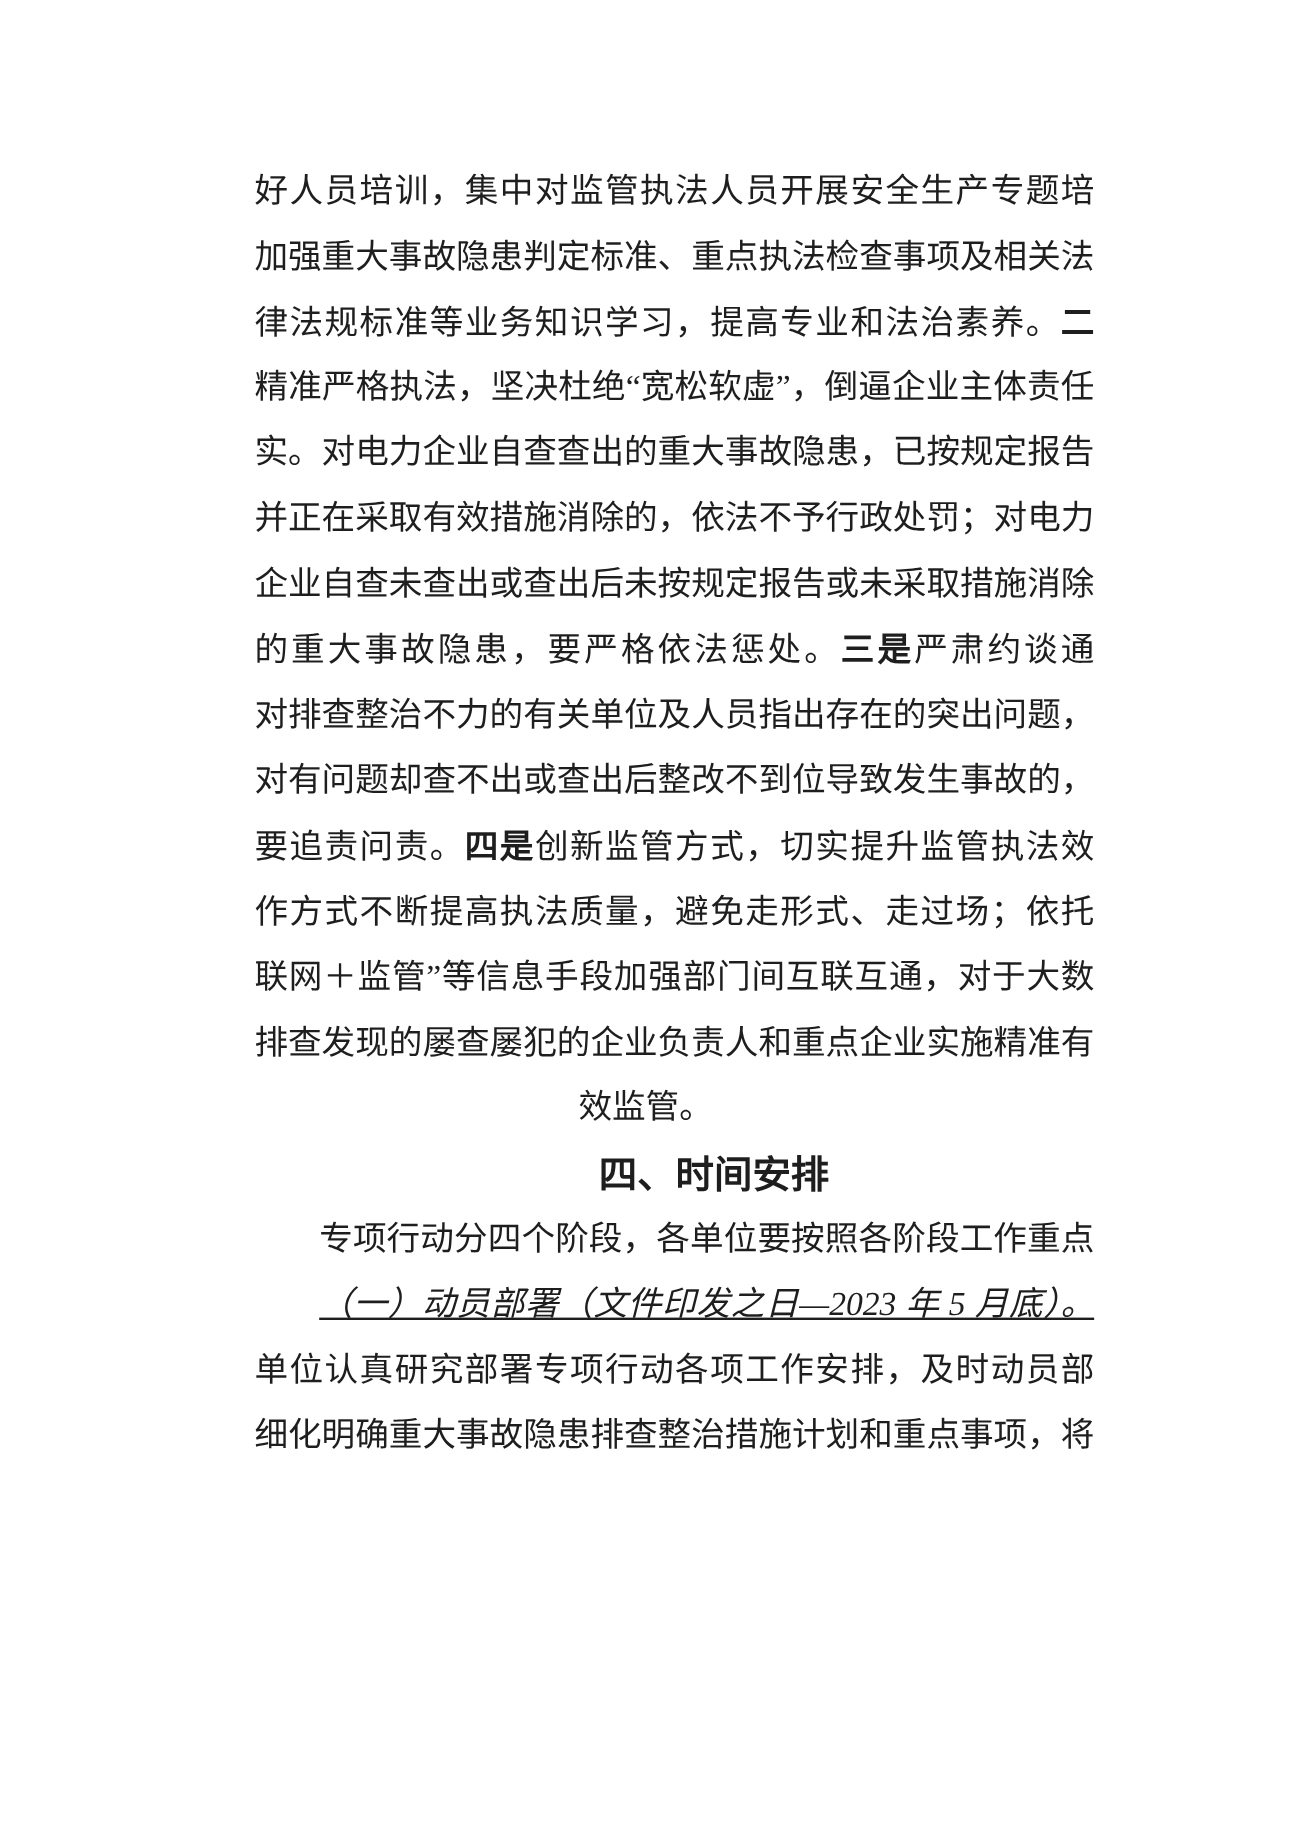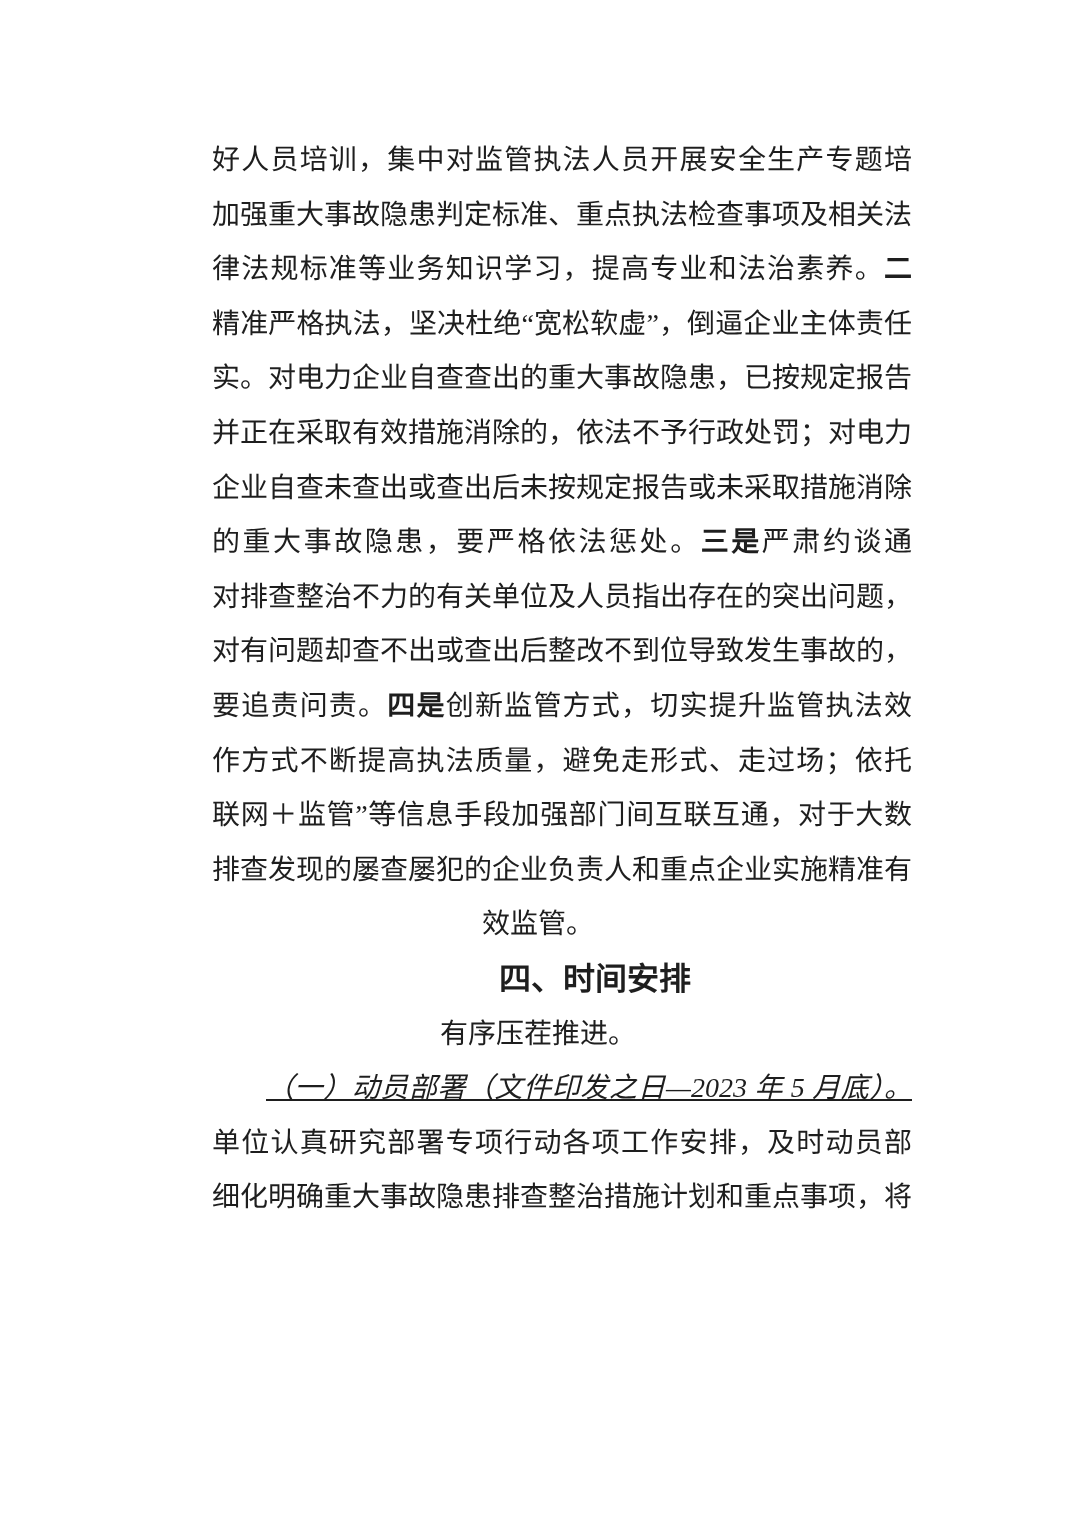--- a/index.html
+++ b/index.html
@@ -80,18 +80,18 @@
       <div class="line justify"><span class="seg-normal">企业自查未查出或查出后未按规定报告或未采取措施消除</span></div>
       <div class="line justify"><span class="seg-normal">的重大事故隐患，要严格依法惩处。</span><span class="seg-bold">三是</span><span class="seg-normal">严肃约谈通报，</span></div>
       <div class="line justify"><span class="seg-normal">对排查整治不力的有关单位及人员指出存在的突出问题，</span></div>
       <div class="line justify"><span class="seg-normal">对有问题却查不出或查出后整改不到位导致发生事故的，</span></div>
       <div class="line justify"><span class="seg-normal">要追责问责。</span><span class="seg-bold">四是</span><span class="seg-normal">创新监管方式，切实提升监管执法效能，</span></div>
       <div class="line justify"><span class="seg-normal">作方式不断提高执法质量，避免走形式、走过场；依托“互</span></div>
       <div class="line justify"><span class="seg-normal">联网＋监管”等信息手段加强部门间互联互通，对于大数据</span></div>
       <div class="line justify"><span class="seg-normal">排查发现的屡查屡犯的企业负责人和重点企业实施精准有</span></div>
       <div class="line left"><span class="seg-normal">效监管。</span></div>
       <div class="line left heading-line"><span class="seg-heading">四、时间安排</span></div>
-      <div class="line left"><span class="seg-normal">有序压茬推进。</span></div>
+      <div class="line justify indent"><span class="seg-normal">专项行动分四个阶段，各单位要按照各阶段工作重点</span></div>
       <div class="line justify indent"><span class="seg-kaiti">（一）动员部署（文件印发之日—2023 年 5 月底）。</span><span class="seg-normal">各</span></div>
       <div class="line justify"><span class="seg-normal">单位认真研究部署专项行动各项工作安排，及时动员部署，</span></div>
       <div class="line justify"><span class="seg-normal">细化明确重大事故隐患排查整治措施计划和重点事项，将</span></div>
     </div>
 </div>
 
 </body></html>

